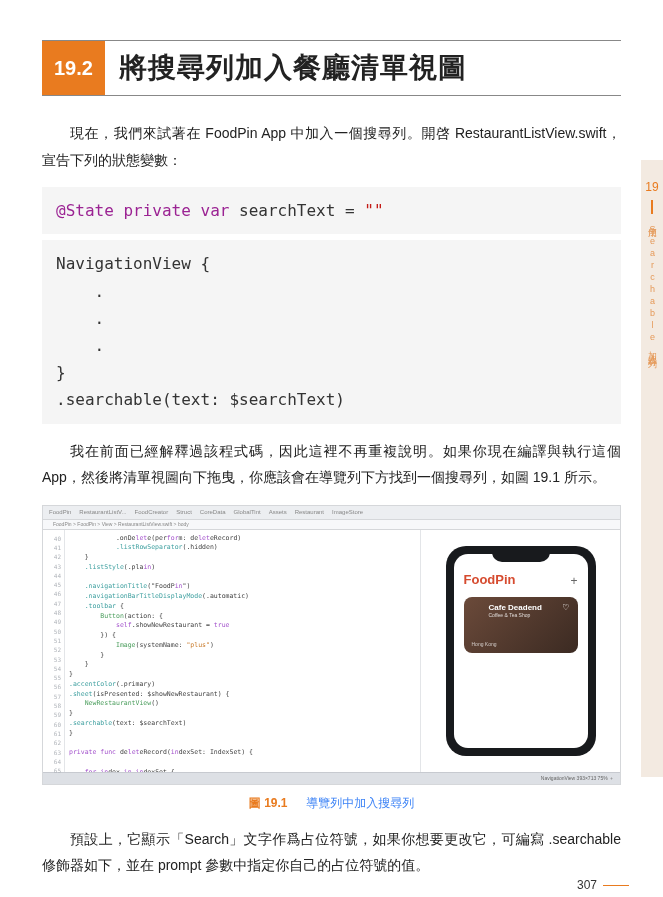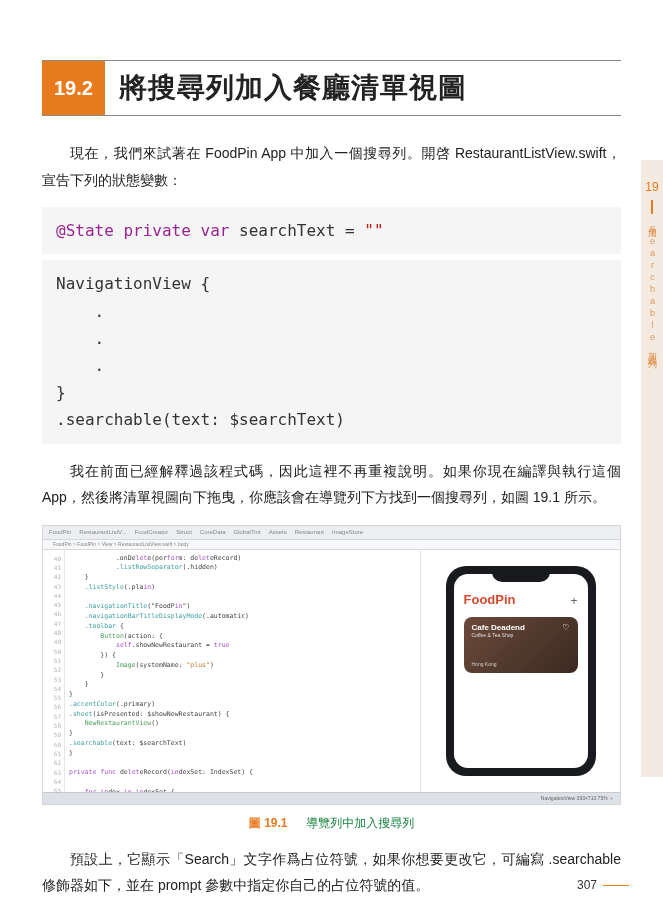--- a/index.html
+++ b/index.html
@@ -44,21 +44,20 @@
   .side-tab .vtext {
     writing-mode: vertical-rl;
     text-orientation: upright;
     letter-spacing: 2px;
     font-size: 9px;
     color: #e59a5a;
   }
   .heading-row {
     display: flex;
     align-items: stretch;
-    margin-top: 20px;
     margin-bottom: 24px;
     border-top: 1px solid #888;
     border-bottom: 1px solid #888;
   }
   .heading-num {
     background: #e97b1f;
     color: #ffffff;
     font-weight: bold;
     font-size: 20px;
     padding: 8px 12px;
@@ -218,21 +217,21 @@
     font-size: 12px;
   }
   .app-card {
     margin: 4px 10px;
     border-radius: 8px;
     overflow: hidden;
     height: 56px;
     background: linear-gradient(135deg, #6b4a3a 0%, #3b2a22 100%);
     position: relative;
     color: #fff;
-    padding: 6px 8px;
+    padding: 6px 25px;
   }
   .app-card .cname { font-size: 8px; font-weight: 600; }
   .app-card .csub { font-size: 5px; opacity: 0.8; }
   .app-card .cloc { font-size: 5px; position: absolute; bottom: 6px; left: 8px; opacity: 0.7; }
   .app-card .heart { position: absolute; top: 6px; right: 8px; font-size: 8px; color: #ffffff; }
   .ide-status {
     height: 12px;
     background: #dde0e5;
     border-top: 1px solid #c7cad0;
     display: flex;
@@ -242,21 +241,21 @@
     font-size: 5px;
     color: #666;
     gap: 6px;
   }
   .caption {
     text-align: center;
     font-size: 12px;
     margin: 10px 0 14px;
   }
   .caption .fignum { color: #e97b1f; font-weight: 600; }
-  .caption .figtxt { color: #15803d; }
+  .caption .figtxt { color: #3b82f6; }
   .page-num {
     position: absolute;
     bottom: 5px;
     right: 34px;
     font-size: 12px;
     color: #333;
   }
   .page-num::after {
     content: "";
     display: inline-block;

